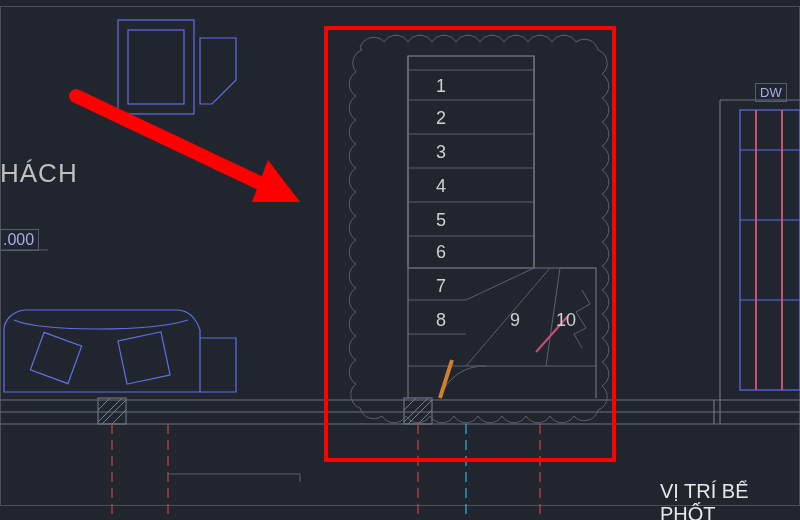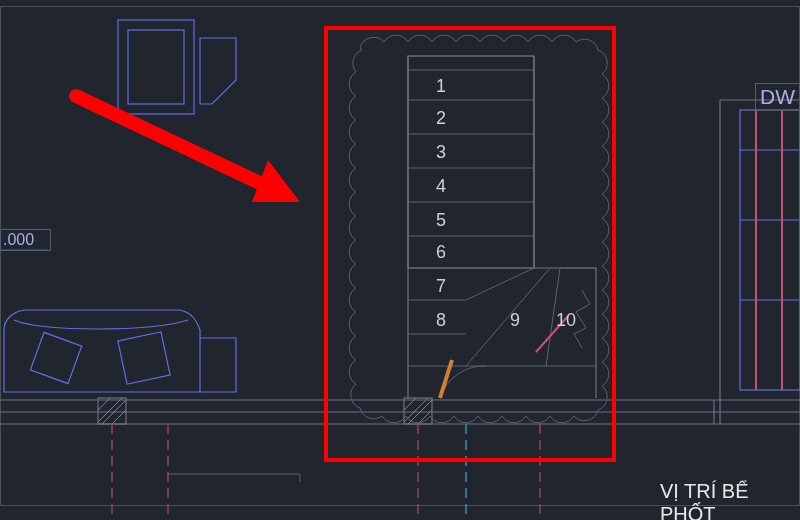--- a/index.html
+++ b/index.html
@@ -35,42 +35,42 @@
     font-size: 26px;
     letter-spacing: 1px;
   }
   .dim-text {
     position: absolute;
     left: 0px;
     top: 229px;
     color: #a7b0e8;
     font-size: 16px;
     border: 1px solid #565d72;
-    padding: 1px 16px 1px 2px;
+    padding: 1px 4px 1px 2px;
   }
   .caption1 {
     position: absolute;
     left: 176px;
     top: 480px;
     color: #e8e8e8;
     font-size: 20px;
   }
   .caption2 {
     position: absolute;
     left: 660px;
     top: 480px;
     color: #e8e8e8;
     font-size: 20px;
   }
   .tag-dw {
     position: absolute;
     left: 755px;
     top: 83px;
     color: #a7b0e8;
-    font-size: 21px;
+    font-size: 13px;
     border: 1px solid #565d72;
     padding: 1px 4px;
   }
   svg.overlay {
     position: absolute;
     left: 0; top: 0;
     width: 800px; height: 520px;
   }
   .stair-num {
     fill: #d0d0d0;
@@ -212,16 +212,17 @@
       <rect x="326" y="28" width="288" height="432" class="red-annot" stroke-width="4"></rect>
     </g>
     <g>
       <line x1="76" y1="96" x2="266" y2="186" class="red-annot" stroke-width="14" stroke-linecap="round"></line>
       <polygon points="300,202 252,202 268,160" fill="#ff0000"></polygon>
     </g>
 
     <line x1="0" y1="250" x2="48" y2="250" class="thin"></line>
   </svg>
 
+  <div class="label-room">HÁCH</div>
   <div class="dim-text">.000</div>
   <div class="tag-dw">DW</div>
   <div class="caption2">VỊ TRÍ BỂ PHỐT</div>
 </div>
 
 </body></html>

